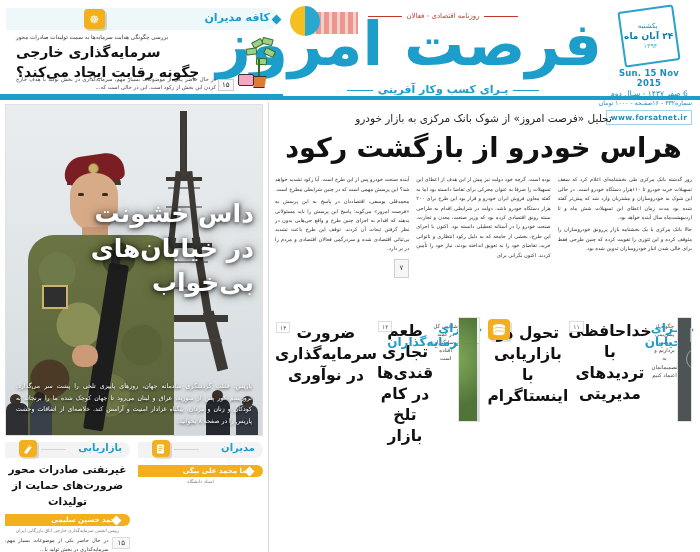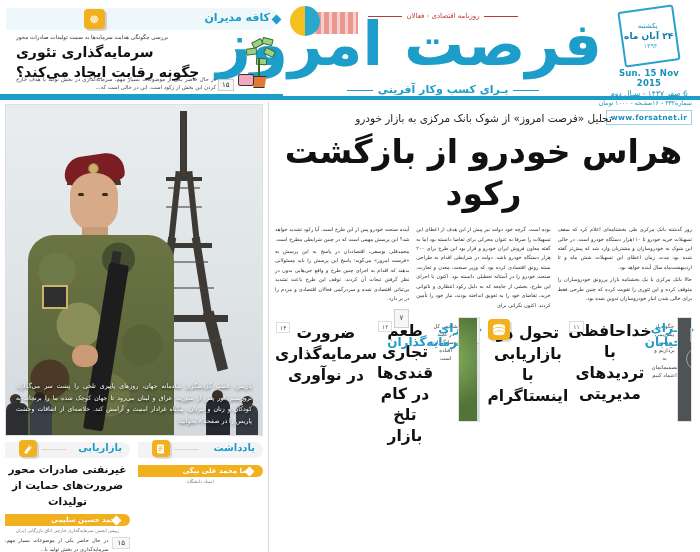--- a/index.html
+++ b/index.html
@@ -194,21 +194,21 @@
     position: absolute; top: 0; right: 0;
     width: 432px; height: 450px;
     padding: 0 8px 0 6px;
     border-left: 1px solid #d9d9d9;
   }
   .lead-kicker {
     font-size: 10.5px; color: #222; text-align: center;
     padding-top: 9px; line-height: 1.5;
   }
   .lead-head {
-    font-size: 33px; font-weight: bold; color: #111;
+    font-size: 27px; font-weight: bold; color: #111;
     text-align: center; line-height: 1.28; margin-top: 4px;
     letter-spacing: -.5px;
   }
   .lead-cols {
     margin-top: 10px;
     display: flex; gap: 7px; direction: rtl;
   }
   .lead-col {
     flex: 1; font-size: 5.1px; color: #2b2b2b;
     line-height: 1.85; text-align: justify;
@@ -478,21 +478,21 @@
     <div class="cafe-band">
       <div class="cafe-band-bg"></div>
       <div class="cafe-diamond"></div>
       <div class="cafe-label">کافه مدیران</div>
       <div class="cafe-icon">☸</div>
     </div>
 
     <div class="promo">
       <div class="promo-kicker">بررسی چگونگی هدایت سرمایه‌ها به سمت تولیدات صادرات محور</div>
       <div class="promo-h">
-        <div>سرمایه‌گذاری تئوری</div>
+        <div>سرمایه‌گذاری خارجی</div>
         <div>چگونه رقابت ایجاد می‌کند؟</div>
       </div>
       <div class="promo-lead">در حال حاضر یکی از موضوعات بسیار مهم، سرمایه‌گذاری در بخش تولید با هدف خارج کردن این بخش از رکود است. این در حالی است که...</div>
       <div class="promo-page">۱۵</div>
       <div class="promo-art">
         <div class="bill" style="top:4px;left:14px;transform:rotate(-28deg);"></div>
         <div class="bill" style="top:2px;left:24px;transform:rotate(14deg);"></div>
         <div class="bill" style="top:12px;left:8px;transform:rotate(-8deg);"></div>
         <div class="bill" style="top:13px;left:26px;transform:rotate(26deg);"></div>
         <div class="bill" style="top:22px;left:18px;transform:rotate(3deg);"></div>
@@ -677,30 +677,34 @@
           <div class="crowd-h" style="bottom:30px;left:4px;"></div>
           <div class="crowd-p" style="left:0;width:22px;height:32px;"></div>
           <div class="crowd-h" style="bottom:32px;left:28px;background:#2a2320;"></div>
           <div class="crowd-p" style="left:24px;width:22px;height:34px;background:#39404a;"></div>
           <div class="crowd-h" style="bottom:34px;left:206px;background:#3a2f27;"></div>
           <div class="crowd-p" style="left:200px;width:24px;height:36px;background:#262a30;"></div>
           <div class="crowd-h" style="bottom:28px;left:236px;"></div>
           <div class="crowd-p" style="left:230px;width:22px;height:30px;background:#343a42;"></div>
         </div>
 
+        <div class="hero-head">
+          <div>داس خشونت</div>
+          <div>در خیابان‌های بی‌خواب</div>
+        </div>
         <div class="hero-lead">پاریس، قطب گردشگری شادمانه جهان، روزهای پاییزی تلخی را پشت سر می‌گذارد. تروریسم کور پس از سوریه، عراق و لبنان می‌رود تا جهان کوچک شده ما را برنجاند به کودکان و زنان و مردان، بیگناه غزادار امنیت و آرامش کند. خلاصه‌ای از اتفاقات وحشت پاریس را در صفحه ۸ بخوانید.</div>
       </div>
 
       <div class="op-row">
 
         <div class="op">
           <div class="op-head">
             <div class="op-head-bg"></div>
             <div class="op-head-rule"></div>
-            <div class="op-head-title">یادداشت</div>
+            <div class="op-head-title">مدیران</div>
             <div class="op-head-icon">
               <svg width="12" height="12" viewBox="0 0 12 12" aria-hidden="true">
                 <rect x="2" y="1.5" width="7" height="9" rx="1" fill="#fff"></rect>
                 <rect x="3.4" y="3.4" width="4.2" height=".9" fill="#f2b01e"></rect>
                 <rect x="3.4" y="5.2" width="4.2" height=".9" fill="#f2b01e"></rect>
                 <rect x="3.4" y="7" width="2.8" height=".9" fill="#f2b01e"></rect>
               </svg>
             </div>
           </div>
           <div class="op-author">

